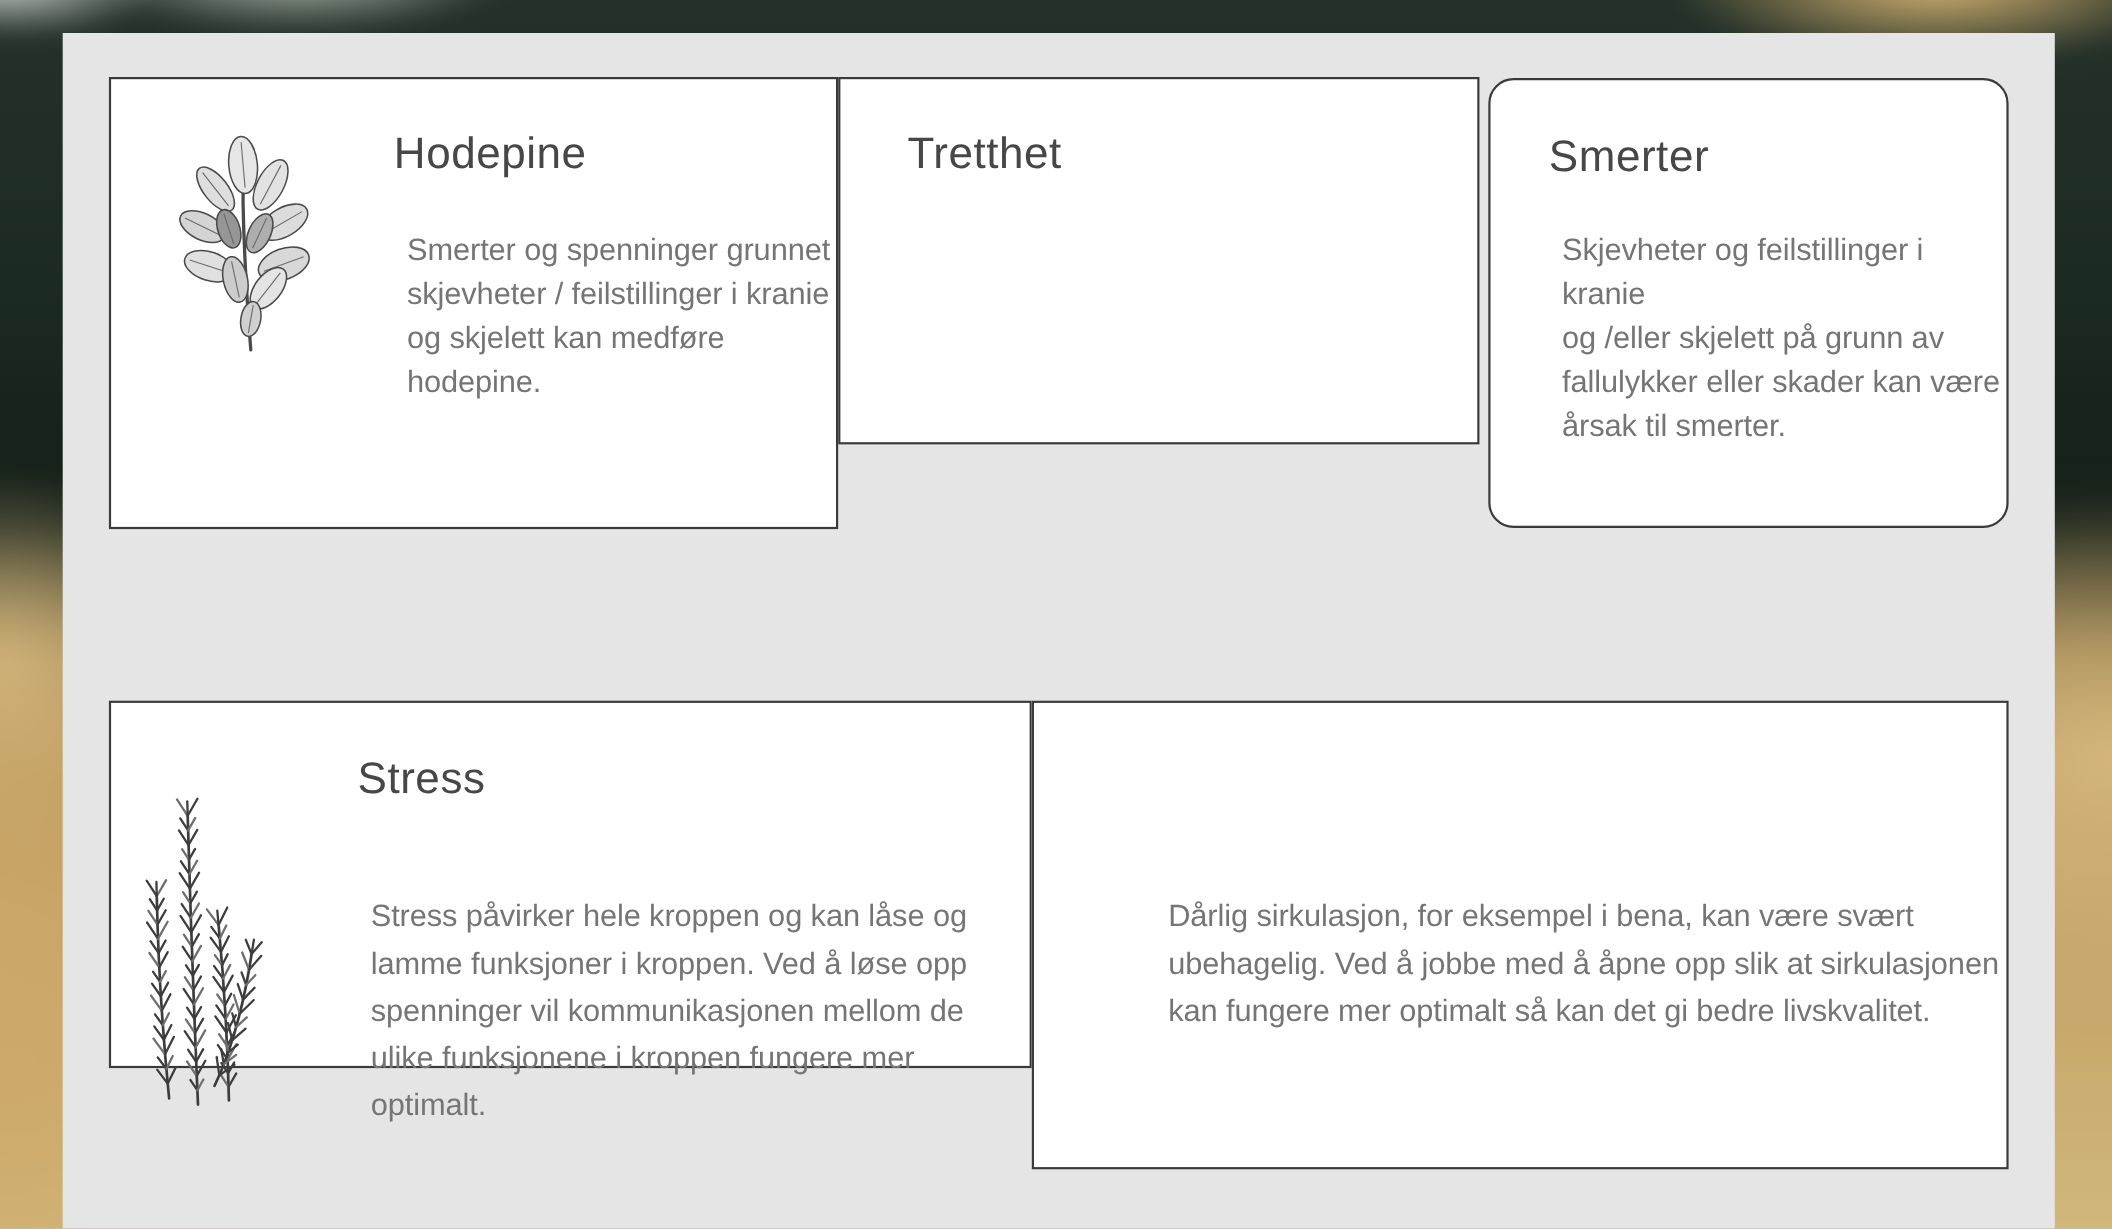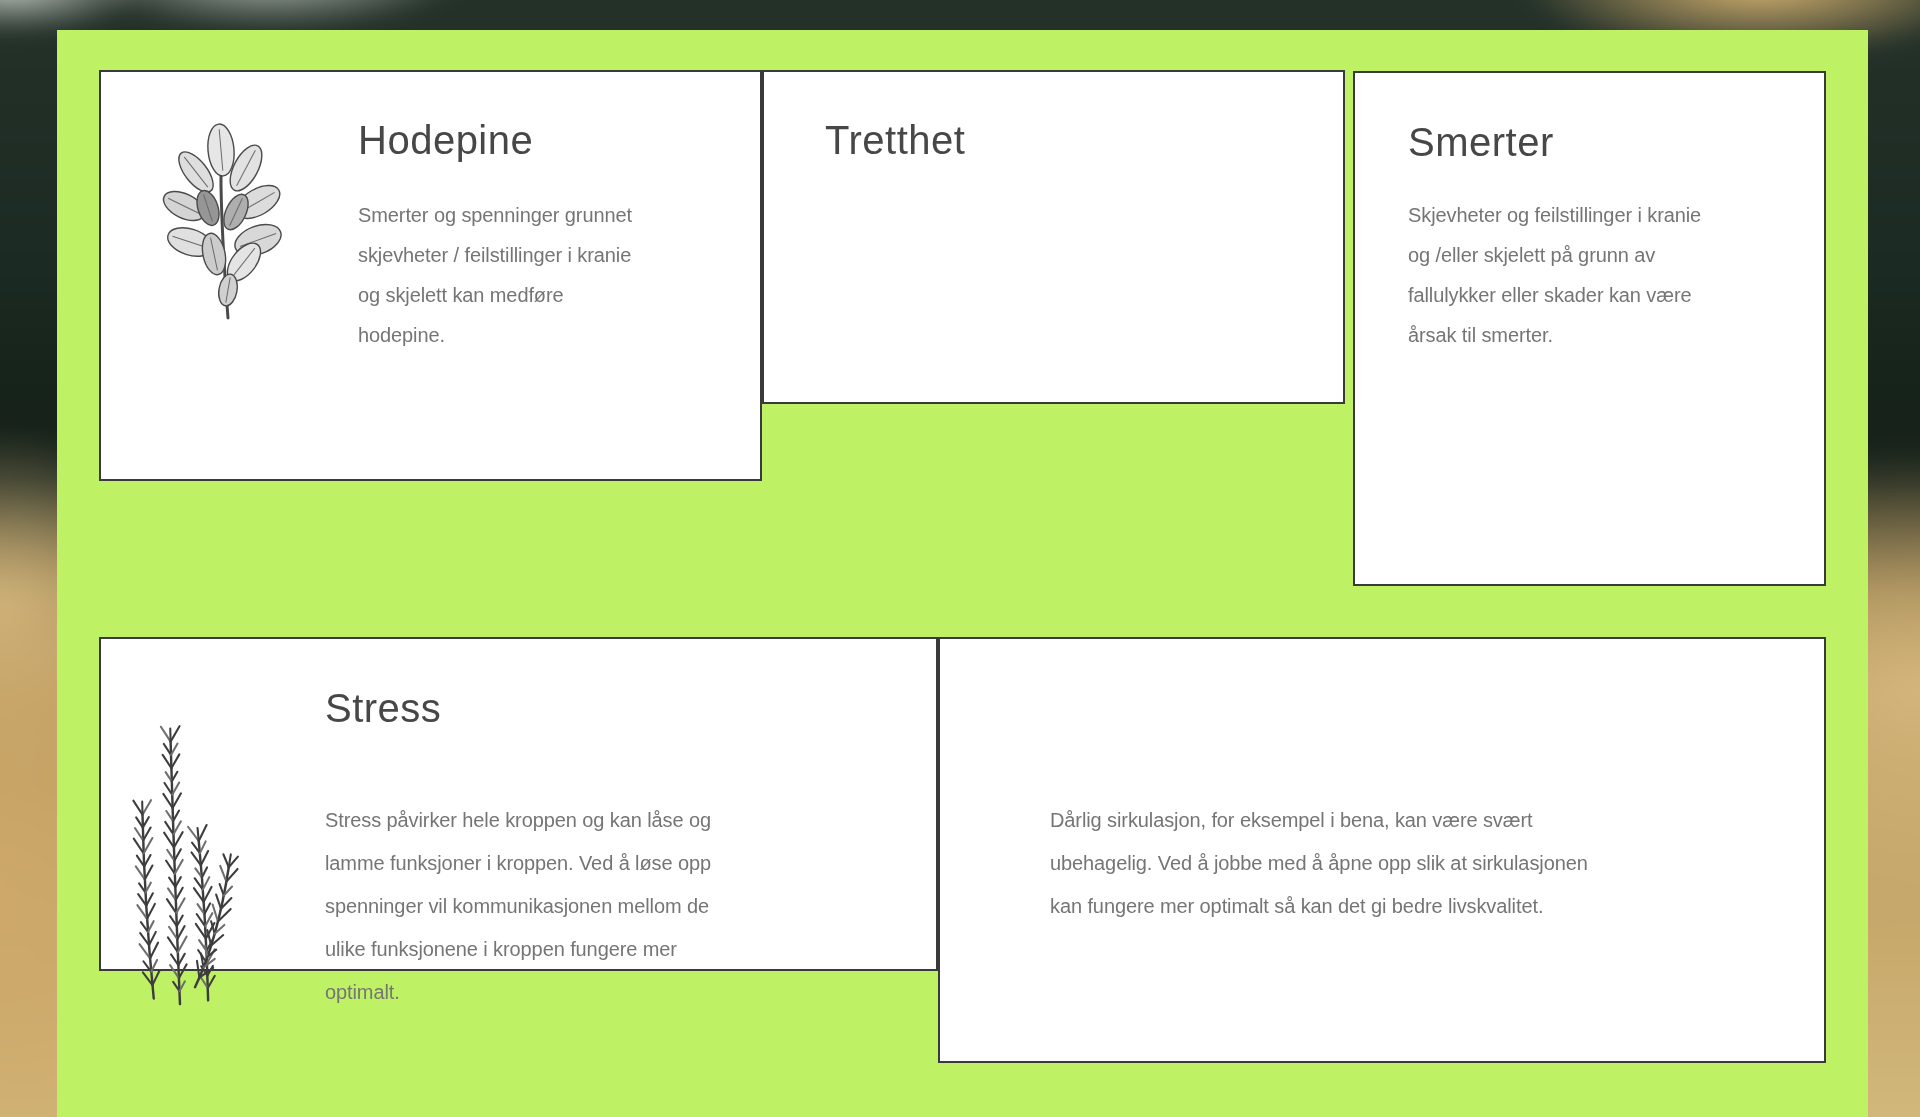--- a/index.html
+++ b/index.html
@@ -16,36 +16,36 @@
       radial-gradient(280px 80px at 300px 5px,  rgba(222,228,219,.75), rgba(222,228,219,0) 70%),
       radial-gradient(320px 100px at 1790px 15px, rgba(224,186,116,.95), rgba(224,186,116,0) 75%),
       radial-gradient(520px 340px at 1950px 720px, rgba(216,187,128,.9), rgba(216,187,128,0) 72%),
       radial-gradient(430px 520px at 10px 920px,  rgba(206,168,106,.95), rgba(206,168,106,0) 75%),
       radial-gradient(300px 260px at 30px 640px,  rgba(224,198,140,.8),  rgba(224,198,140,0) 70%),
       linear-gradient(180deg,#25322a 0%,#1b2a22 25%,#152119 38%,#1a241c 43%,
                       #4a452d 48%,#8a7243 53%,#ab8b51 60%,#bd9c61 70%,#c9ab6e 84%,#d3ba7d 100%);
   }
   .content{
     position:absolute;left:57px;top:30px;width:1811px;height:1087px;
-    background:#bef264;
+    background:#e5e5e5;
   }
   .card{
     position:absolute;box-sizing:border-box;border:2px solid #3a3a3a;background:#ffffff;
   }
   .card-1{left:42px; top:40px;  width:663px; height:411px;}
   .card-2{left:705px;top:40px;  width:583px; height:334px;}
-  .card-3{left:1296px;top:41px; width:473px; height:515px;}
+  .card-3{left:1296px;top:41px; width:473px; height:409px;border-radius:23px;}
   .card-4{left:42px; top:607px; width:839px; height:334px;}
   .card-5{left:881px;top:607px; width:888px; height:426px;}
   .card h2{
     position:absolute;margin:0;font-size:40px;font-weight:400;color:#474747;
     letter-spacing:.5px;white-space:nowrap;
   }
   .card p{
-    position:absolute;margin:0;font-size:20px;font-weight:400;color:#757575;
+    position:absolute;margin:12px;font-size:28px;font-weight:400;color:#757575;
     letter-spacing:-.1px;white-space:pre-wrap;
   }
   .row1 p{line-height:40px;}
   .row2 p{line-height:43px;}
   .card-1 h2{left:257px;top:46px;}  .card-1 p{left:257px;top:123px;width:400px;}
   .card-2 h2{left:61px;top:46px;}   .card-2 p{left:61px;top:123px;width:505px;}
   .card-3 h2{left:53px;top:47px;}   .card-3 p{left:53px;top:122px;width:410px;}
   .card-4 h2{left:224px;top:47px;}  .card-4 p{left:224px;top:160px;width:590px;}
   .card-5 h2{left:110px;top:47px;}  .card-5 p{left:110px;top:160px;width:760px;}
   .illus{position:absolute;}

